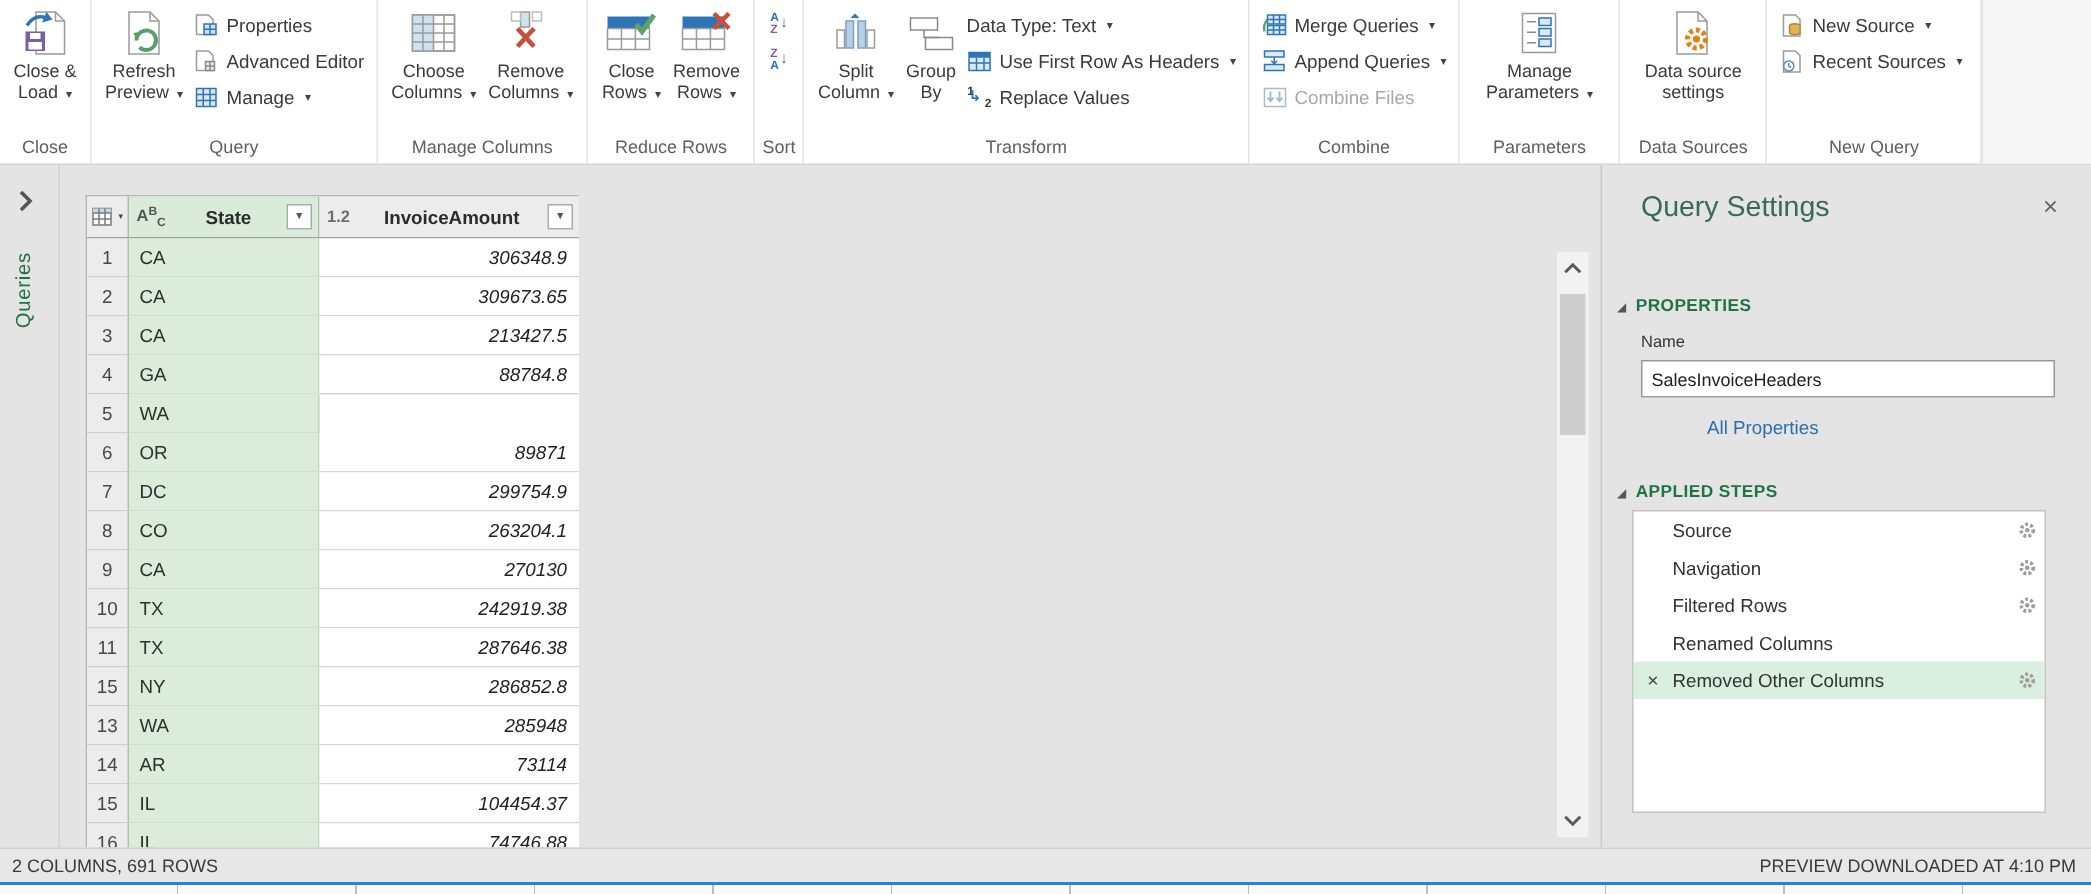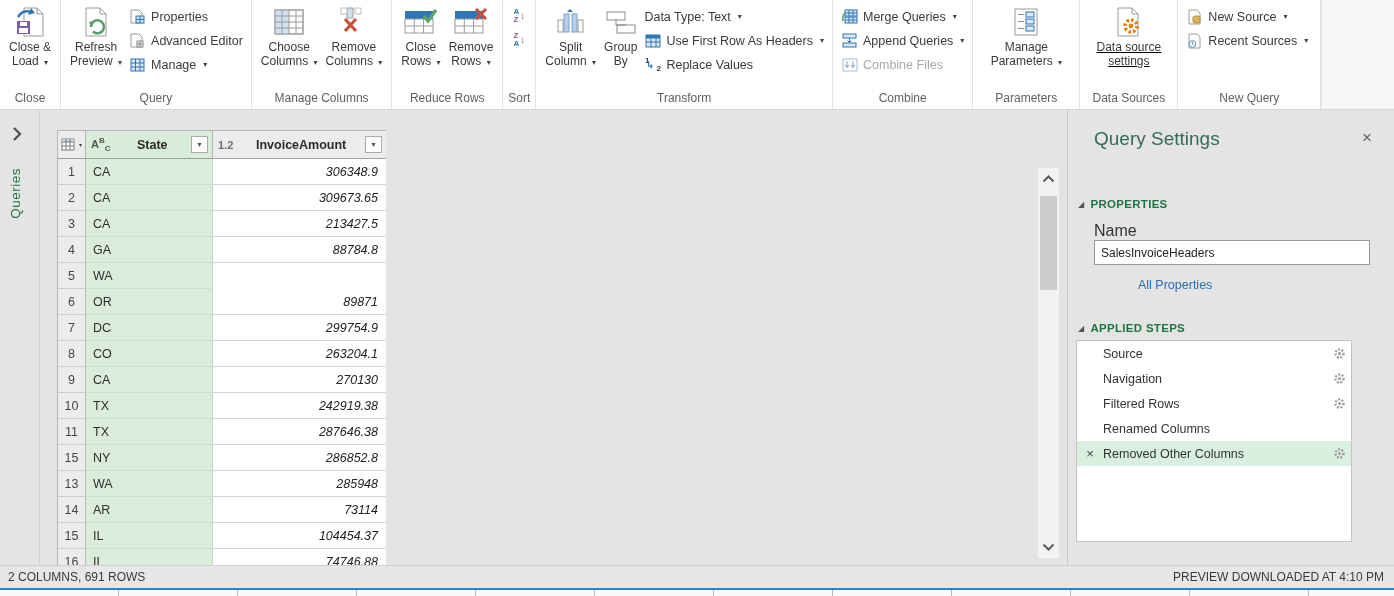--- a/index.html
+++ b/index.html
@@ -66,25 +66,25 @@
   .vs-up { top:2px; } .vs-down { bottom:2px; }
   .vs-thumb { position:absolute; left:2px; top:28px; width:17px; height:94px; background:#cdcdcd; cursor:grab; }
 
   
   .panel { position:absolute; left:1067px; top:0; width:327px; height:455px; background:#e4e4e4; border-left:1px solid #c9c9c9; }
   .panel-title { position:absolute; left:26px; top:18px; font-size:19px; color:#376b58; }
   .panel-close { position:absolute; right:22px; top:18px; font-size:17px; color:#666; cursor:pointer; }
   .sec-head { position:absolute; left:10px; display:flex; align-items:center; gap:6px;
     font-size:11.5px; font-weight:bold; color:#217346; letter-spacing:0.3px; }
   .tri { font-size:8px; color:#555; }
-  .name-label { position:absolute; left:26px; top:112px; font-size:16px; color:#333; }
+  .name-label { position:absolute; left:26px; top:112px; font-size:11px; color:#333; }
   .name-input { position:absolute; left:26px; top:130px; width:276px; height:25px; background:#fff;
     border:1px solid #999; font-size:12px; color:#222; padding:0 6px; font-family:inherit; }
   .all-props { position:absolute; left:26px; top:168px; font-size:12.5px; color:#2b6db0; cursor:pointer;margin-left:44px; }
-  .steps-box { position:absolute; left:8px; top:230px; width:276px; height:202px; background:#fff;
+  .steps-box { position:absolute; left:20px; top:230px; width:276px; height:202px; background:#fff;
     border:1px solid #c3c3c3; overflow:hidden; }
   .step { height:25px; display:flex; align-items:center; font-size:12.5px; color:#333; }
   .step.selected { background:#d9efe0; }
   .step .step-x { width:26px; text-align:center; color:#444; font-size:13px; visibility:hidden; cursor:pointer; }
   .step .step-label { flex:1; }
   .step .step-gear { width:24px; display:flex; justify-content:center; visibility:hidden; cursor:pointer; }
 
   
   .statusbar { position:absolute; left:0; top:565px; width:1394px; height:23px; background:#e7e7e7;
     border-top:1px solid #d0d0d0; display:flex; align-items:center; justify-content:space-between;
@@ -360,21 +360,21 @@
               </svg>
           </span>
           <span>Manage</span>
           <span><span>Parameters</span> <span class="caret">▾</span></span>
         </div>
       </div>
       <div class="rgroup-label">Parameters</div>
     </div>
 
     <div class="rgroup">
-      <div class="rgroup-content" style="justify-content:center; width:87px;text-decoration:underline;">
+      <div class="rgroup-content" style="justify-content:center; width:87px;">
         <div class="bigbtn">
           <span class="bicon">
             <svg width="30" height="32" viewBox="0 0 30 32">
                 <path d="M4 2 h14 l6 6 v22 H4 z" fill="#fff" stroke="#9a9a9a"></path>
                 <path d="M18 2 v6 h6" fill="none" stroke="#9a9a9a"></path>
                 <circle cx="17" cy="20" r="6" fill="none" stroke="#e08214" stroke-width="3.4" stroke-dasharray="2.6 2"></circle>
                 <circle cx="17" cy="20" r="2.4" fill="#e08214"></circle>
               </svg>
           </span>
           <span>Data source</span>

